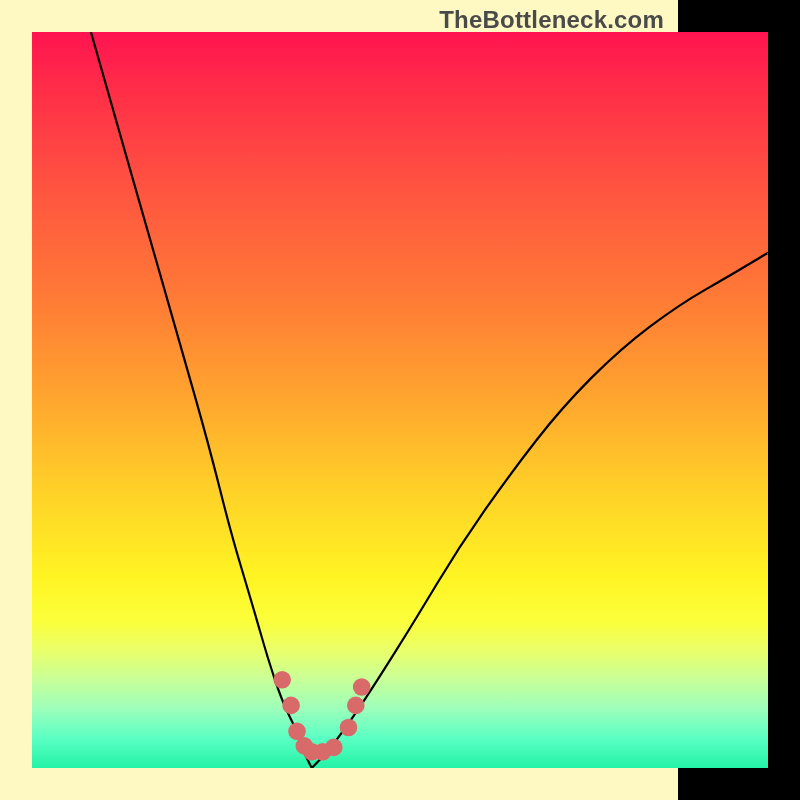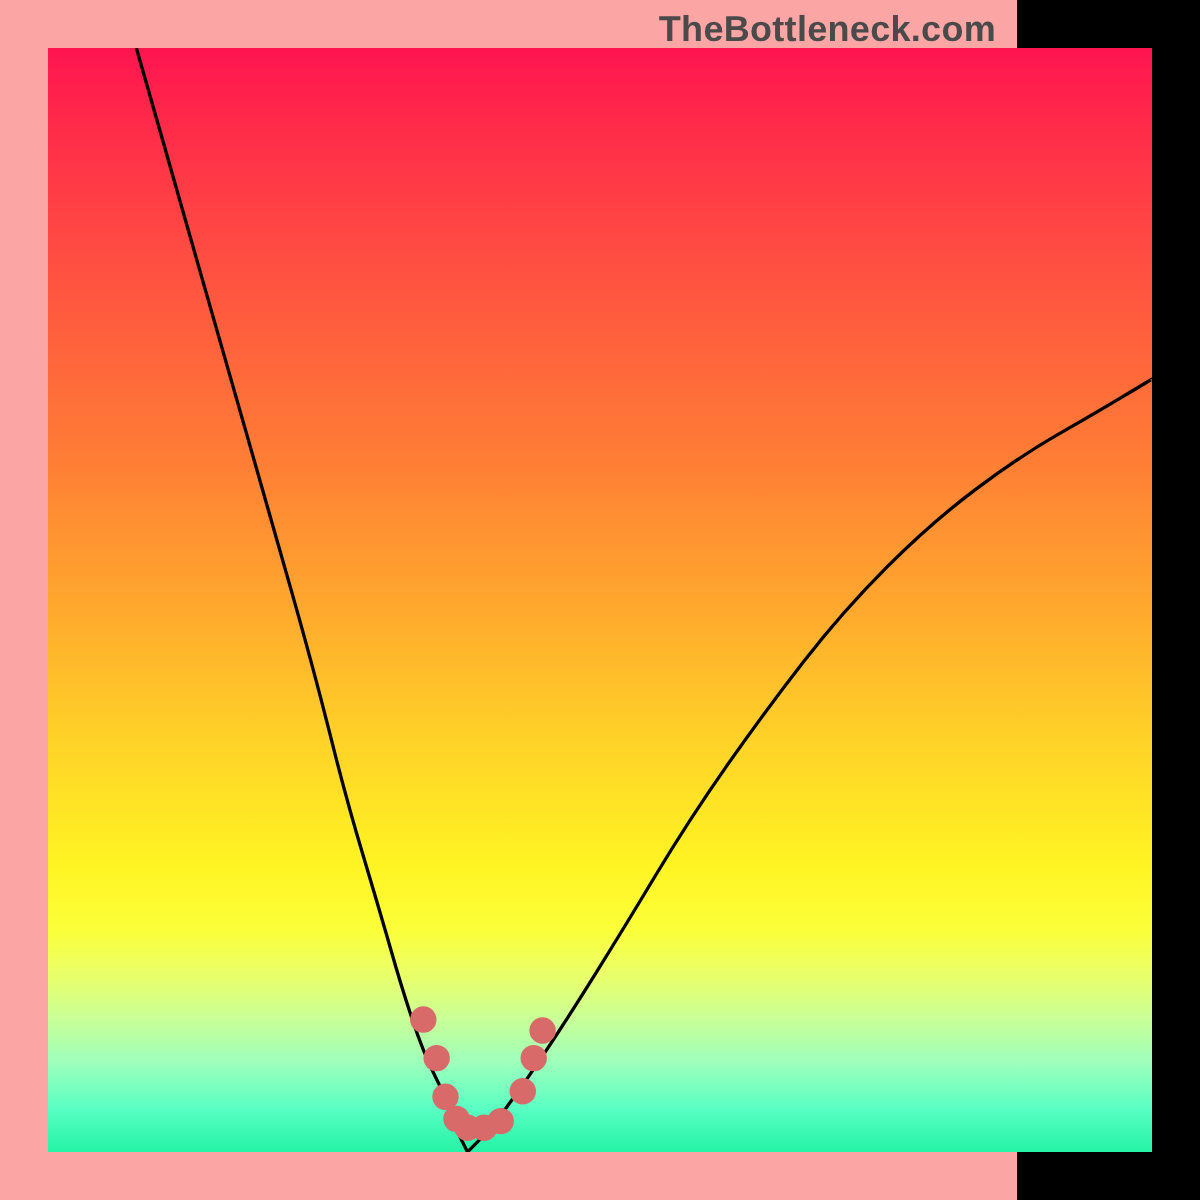--- a/index.html
+++ b/index.html
@@ -8,21 +8,21 @@
     width: 800px;
     height: 800px;
     background: #000;
     font-family: Arial, Helvetica, sans-serif;
     overflow: hidden;
   }
   .frame {
     position: relative;
     width: 678px;
     height: 800px;
-    background: #fca5a5;
+    background: #fef9c3;
     text-decoration: underline;
   }
   .watermark {
     position: absolute;
     top: 6px;
     right: 14px;
     color: #4a4a4a;
     font-size: 24px;
     font-weight: 600;
     letter-spacing: 0.2px;

